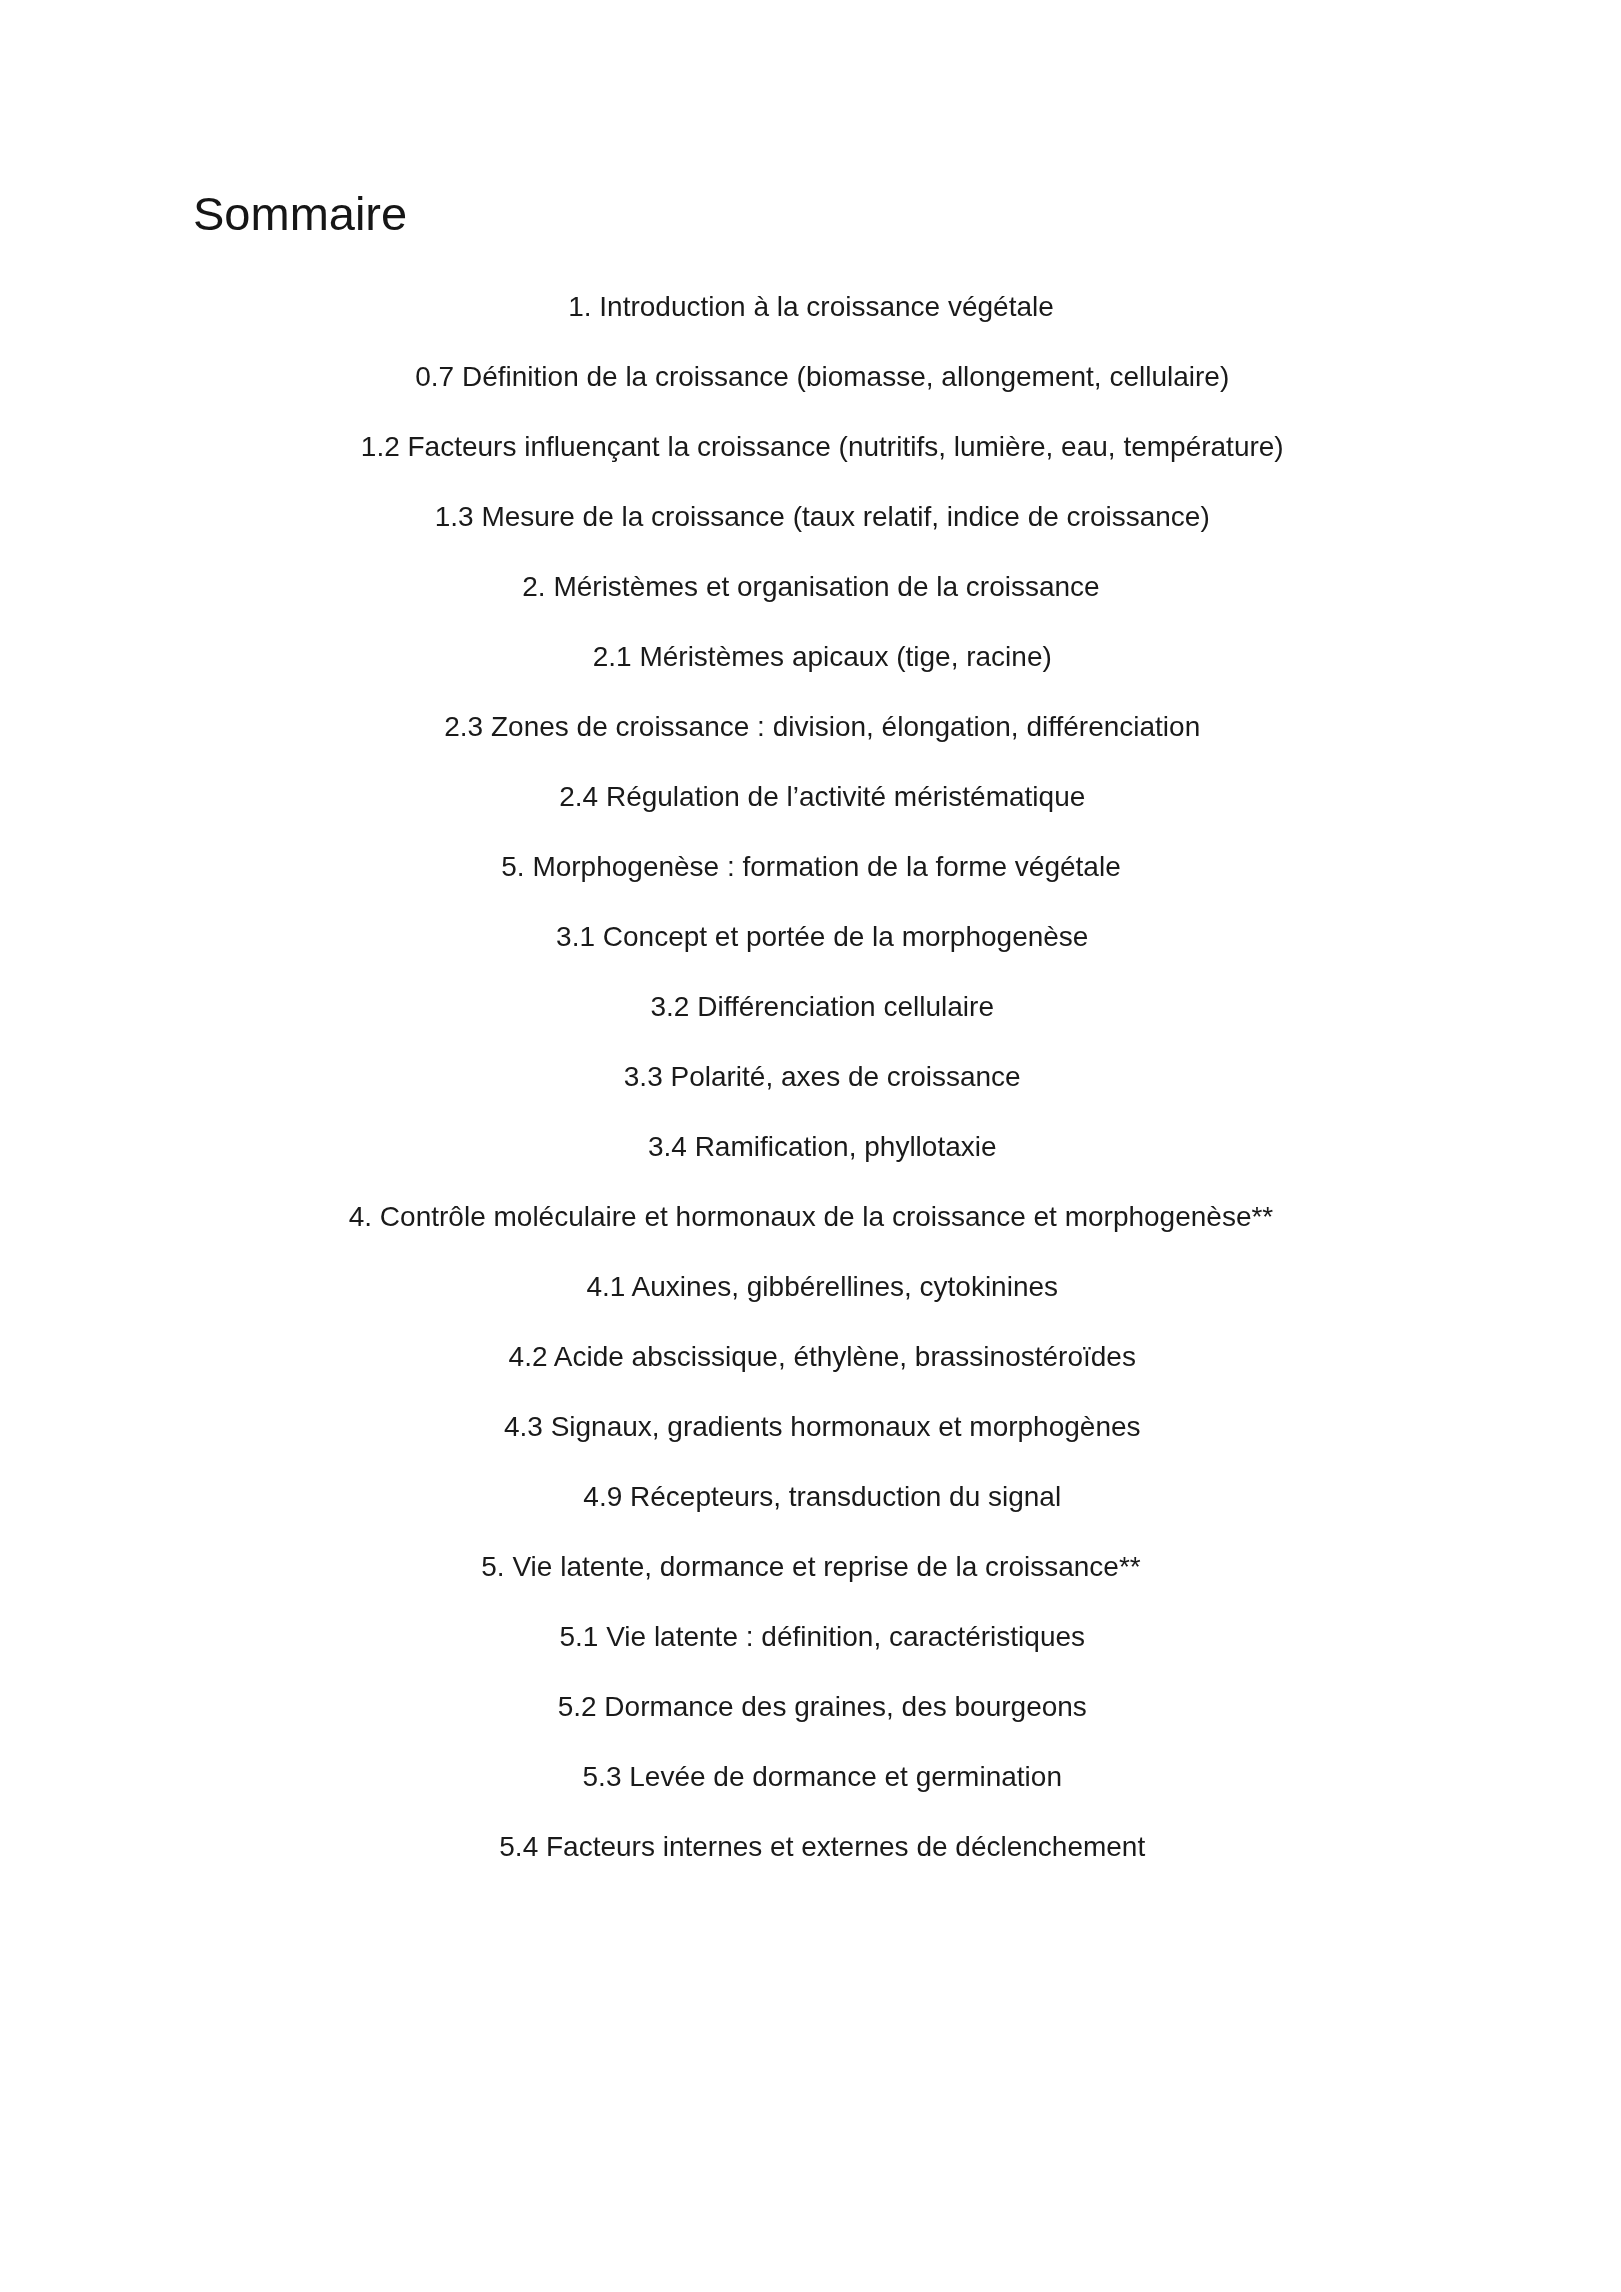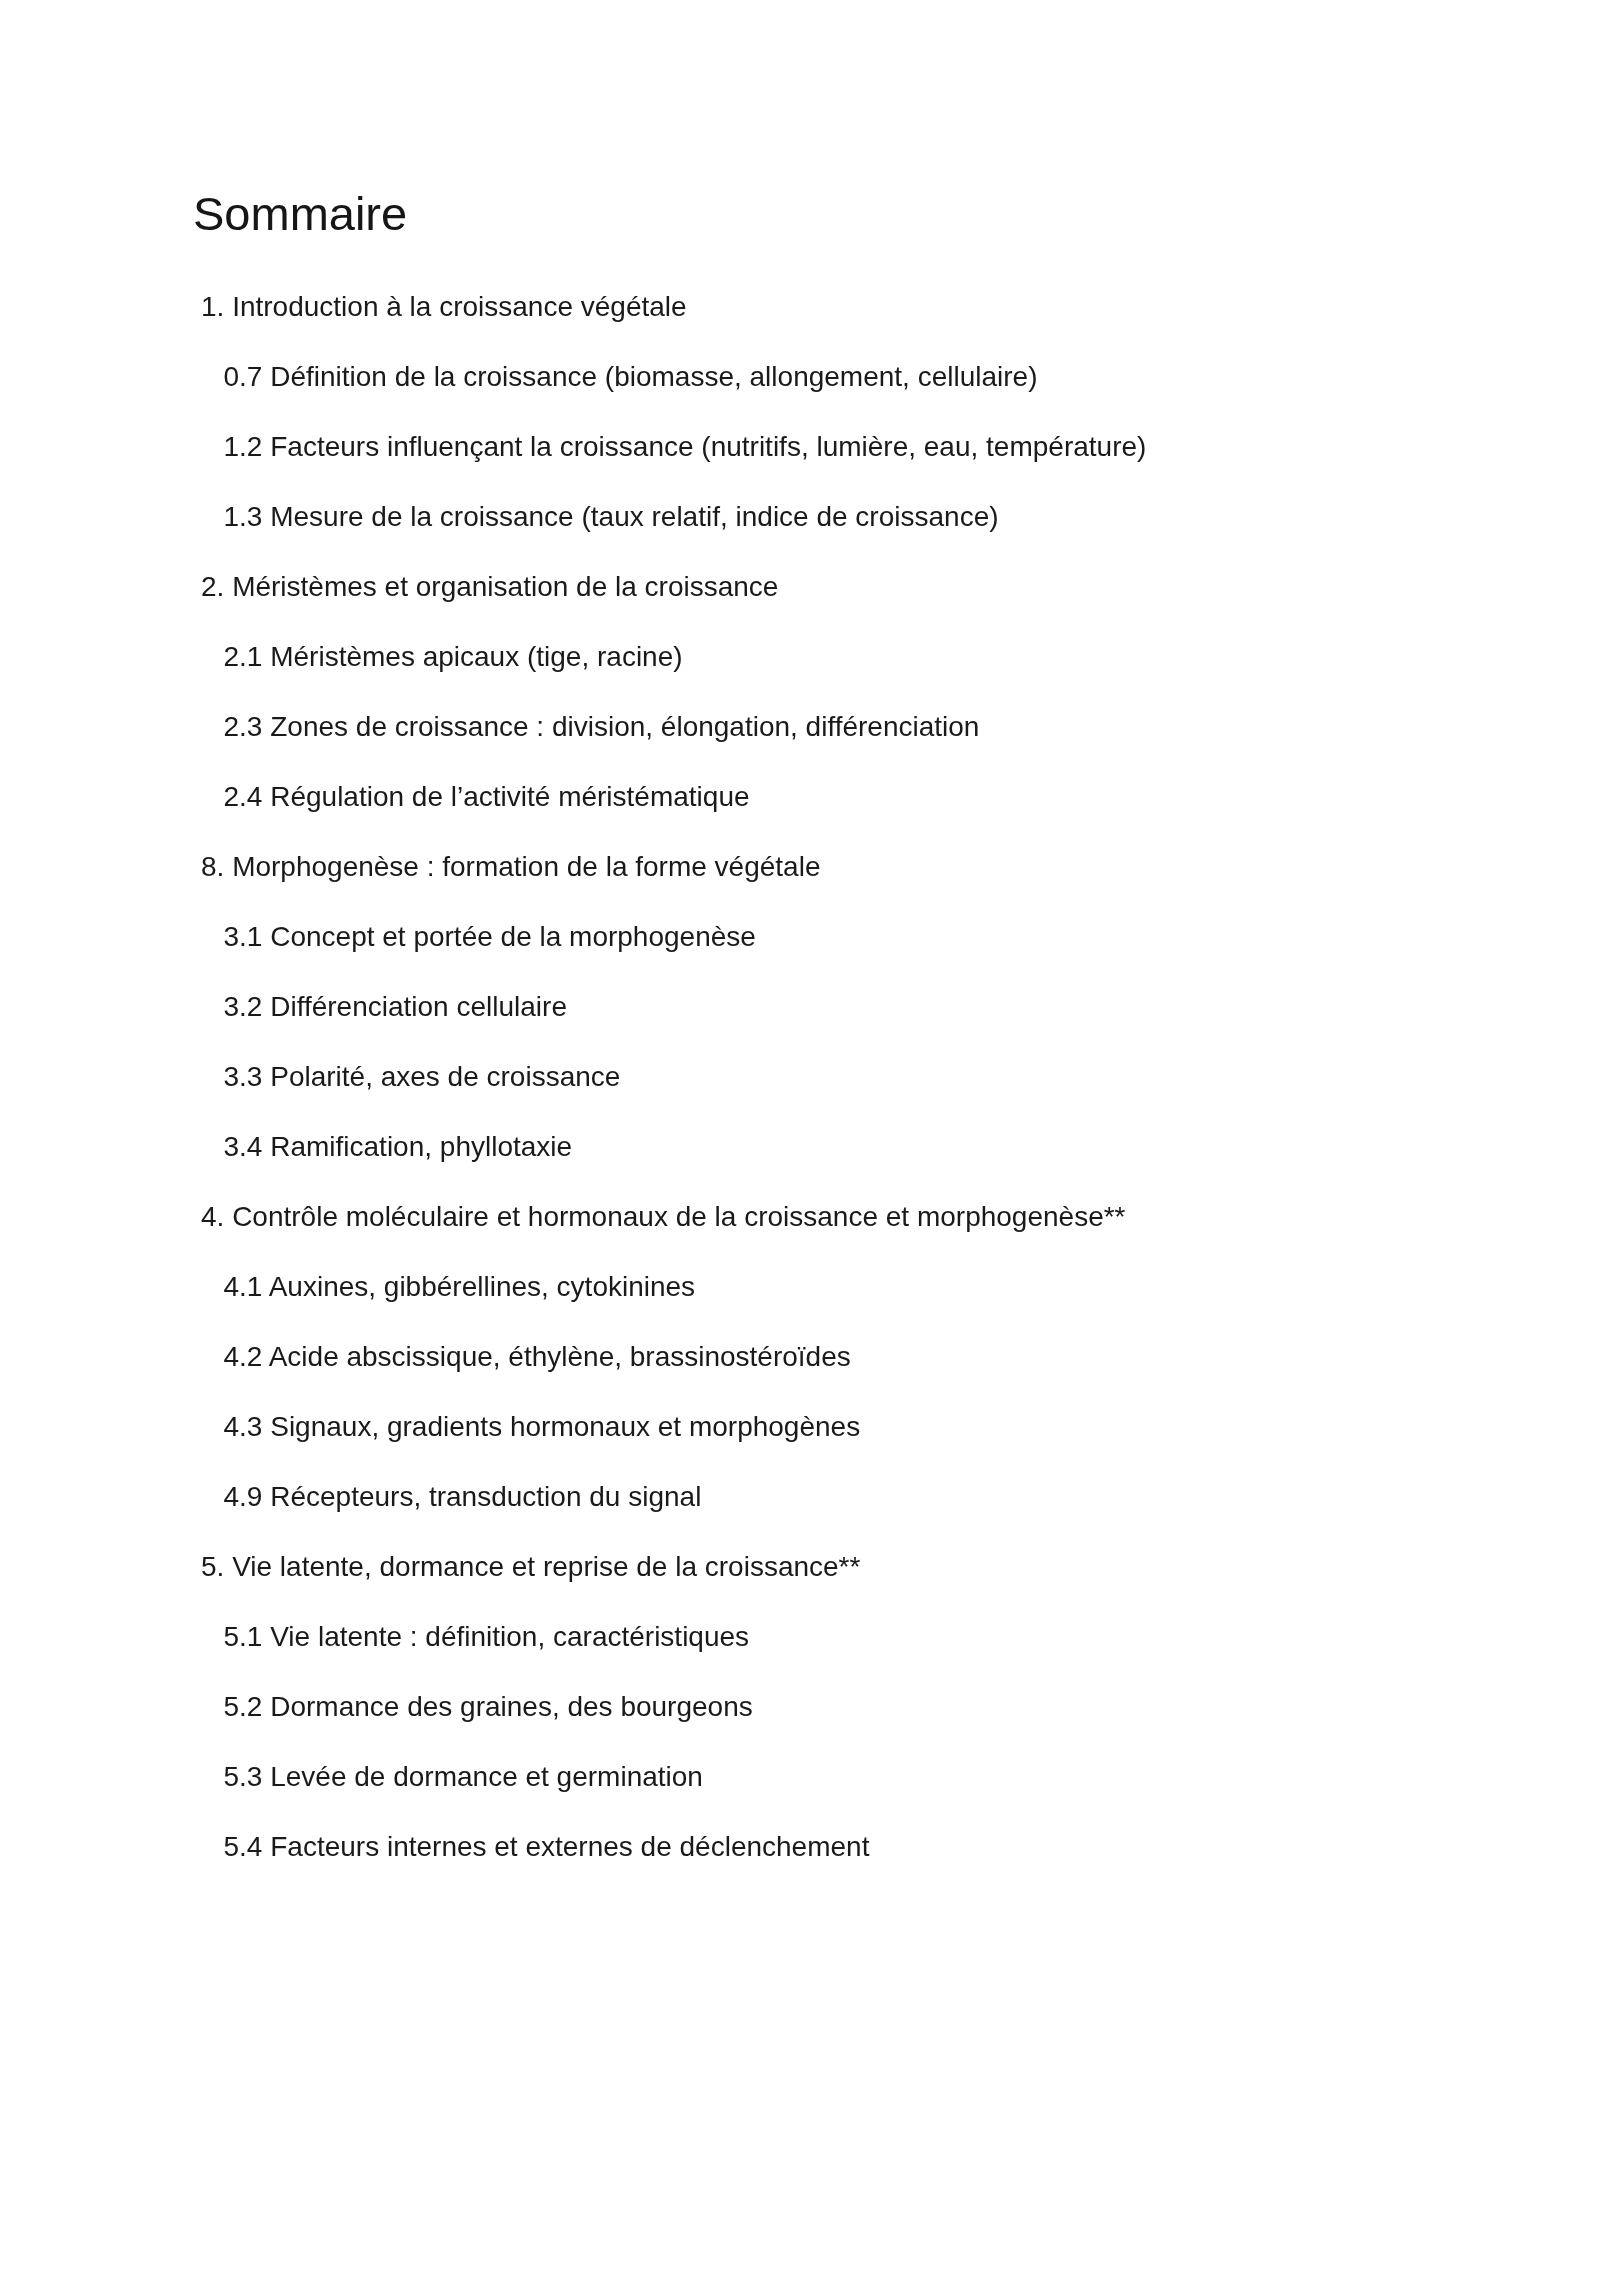--- a/index.html
+++ b/index.html
@@ -22,20 +22,21 @@
   .doc-title {
     font-size: 47px;
     font-weight: 400;
     line-height: 1.2;
     margin: 0 0 30px 0;
     color: #161616;
   }
   .toc {
     margin: 8px;
     padding: 0;
+    text-align: center;
   }
   .toc-item {
     margin: 0;
     padding: 0;
     font-size: 28px;
     line-height: 70px;
     white-space: nowrap;
     color: #1a1a1a;
   }
   .toc-item.level-1 {
@@ -50,21 +51,21 @@
 
   <div class="toc">
     <p class="toc-item level-0">1. Introduction à la croissance végétale</p>
     <p class="toc-item level-1">0.7 Définition de la croissance (biomasse, allongement, cellulaire)</p>
     <p class="toc-item level-1">1.2 Facteurs influençant la croissance (nutritifs, lumière, eau, température)</p>
     <p class="toc-item level-1">1.3 Mesure de la croissance (taux relatif, indice de croissance)</p>
     <p class="toc-item level-0">2. Méristèmes et organisation de la croissance</p>
     <p class="toc-item level-1">2.1 Méristèmes apicaux (tige, racine)</p>
     <p class="toc-item level-1">2.3 Zones de croissance : division, élongation, différenciation</p>
     <p class="toc-item level-1">2.4 Régulation de l’activité méristématique</p>
-    <p class="toc-item level-0">8. Morphogenèse : formation de la forme végétale</p>
+    <p class="toc-item level-0">5. Morphogenèse : formation de la forme végétale</p>
     <p class="toc-item level-1">3.1 Concept et portée de la morphogenèse</p>
     <p class="toc-item level-1">3.2 Différenciation cellulaire</p>
     <p class="toc-item level-1">3.3 Polarité, axes de croissance</p>
     <p class="toc-item level-1">3.4 Ramification, phyllotaxie</p>
     <p class="toc-item level-0">4. Contrôle moléculaire et hormonaux de la croissance et morphogenèse**</p>
     <p class="toc-item level-1">4.1 Auxines, gibbérellines, cytokinines</p>
     <p class="toc-item level-1">4.2 Acide abscissique, éthylène, brassinostéroïdes</p>
     <p class="toc-item level-1">4.3 Signaux, gradients hormonaux et morphogènes</p>
     <p class="toc-item level-1">4.9 Récepteurs, transduction du signal</p>
     <p class="toc-item level-0">5. Vie latente, dormance et reprise de la croissance**</p>

